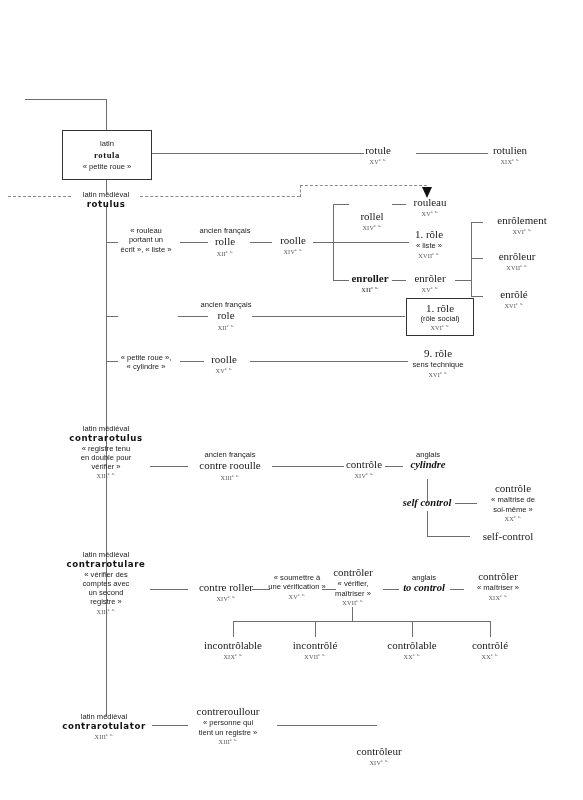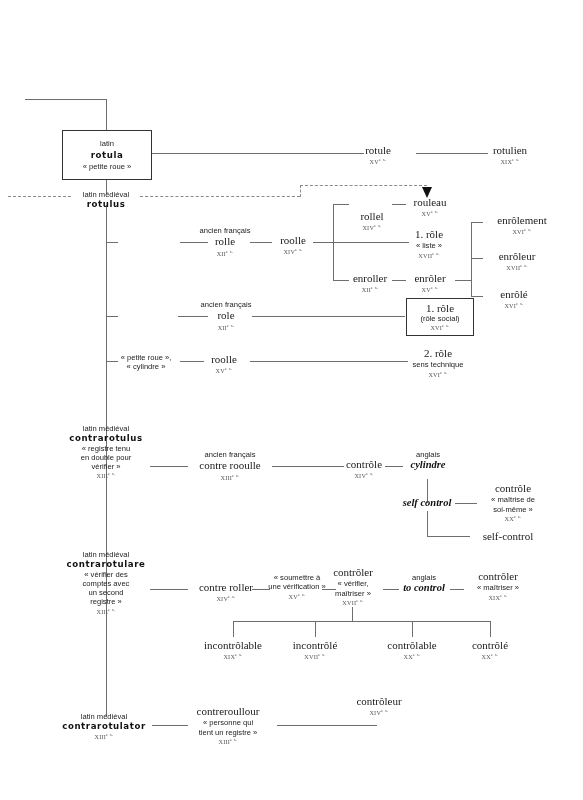--- a/index.html
+++ b/index.html
@@ -146,39 +146,44 @@
   <div class="v" style="left:233px; top:621px; height:16px;"></div>
   <div class="v" style="left:315px; top:621px; height:16px;"></div>
   <div class="v" style="left:412px; top:621px; height:16px;"></div>
   <div class="v" style="left:490px; top:621px; height:16px;"></div>
 
   <div class="h" style="left:152px; top:725px; width:36px;"></div>
   <div class="h" style="left:277px; top:725px; width:100px;"></div>
 
   <div class="boxed" style="left:62px; top:130px; width:90px; height:50px;">
     <span class="ln lbl">latin</span>
-    <span class="ln bold-mono" style="margin:2px 0 2px;">rotula</span>
+    <span class="ln bold-mono" style="margin:2px 0 2px;font-family:Liberation Serif, serif;">rotula</span>
     <span class="ln gloss">« petite roue »</span>
   </div>
 
   <div class="node" style="left:56px; top:190px; width:100px;">
     <span class="ln lbl">latin médiéval</span>
     <span class="ln bold-mono">rotulus</span>
   </div>
 
   <div class="node" style="left:340px; top:144px; width:76px;">
     <span class="ln serif">rotule</span>
     <span class="ln cent"><span>XV</span><sup>e s.</sup></span>
   </div>
 
   <div class="node" style="left:470px; top:144px; width:80px;">
     <span class="ln serif">rotulien</span>
     <span class="ln cent"><span>XIX</span><sup>e s.</sup></span>
   </div>
 
+  <div class="node" style="left:110px; top:226px; width:72px;">
+    <span class="ln gloss">« rouleau</span>
+    <span class="ln gloss">portant un</span>
+    <span class="ln gloss">écrit », « liste »</span>
+  </div>
 
   <div class="node" style="left:190px; top:226px; width:70px;">
     <span class="ln lbl">ancien français</span>
     <span class="ln serif">rolle</span>
     <span class="ln cent"><span>XII</span><sup>e s.</sup></span>
   </div>
 
   <div class="node" style="left:265px; top:234px; width:56px;">
     <span class="ln serif">roolle</span>
     <span class="ln cent"><span>XIV</span><sup>e s.</sup></span>
@@ -187,21 +192,21 @@
   <div class="node" style="left:348px; top:210px; width:48px;">
     <span class="ln serif">rollel</span>
     <span class="ln cent"><span>XIV</span><sup>e s.</sup></span>
   </div>
 
   <div class="node" style="left:404px; top:196px; width:52px;">
     <span class="ln serif">rouleau</span>
     <span class="ln cent"><span>XV</span><sup>e s.</sup></span>
   </div>
 
-  <div class="node" style="left:344px; top:272px; width:52px;">
+  <div class="node" style="left:344px; top:272px; width:52px;font-weight:bold;">
     <span class="ln serif">enroller</span>
     <span class="ln cent"><span>XII</span><sup>e s.</sup></span>
   </div>
 
   <div class="node" style="left:404px; top:272px; width:52px;">
     <span class="ln serif">enrôler</span>
     <span class="ln cent"><span>XV</span><sup>e s.</sup></span>
   </div>
 
   <div class="node" style="left:398px; top:228px; width:62px;">
@@ -242,21 +247,21 @@
     <span class="ln gloss">« petite roue »,</span>
     <span class="ln gloss">« cylindre »</span>
   </div>
 
   <div class="node" style="left:196px; top:353px; width:56px;">
     <span class="ln serif">roolle</span>
     <span class="ln cent"><span>XV</span><sup>e s.</sup></span>
   </div>
 
   <div class="node" style="left:396px; top:347px; width:84px;">
-    <span class="ln serif">2. rôle</span>
+    <span class="ln serif">9. rôle</span>
     <span class="ln gloss">sens technique</span>
     <span class="ln cent"><span>XVI</span><sup>e s.</sup></span>
   </div>
 
   <div class="node" style="left:56px; top:424px; width:100px;">
     <span class="ln lbl">latin médiéval</span>
     <span class="ln bold-mono">contrarotulus</span>
     <span class="ln gloss">« registre tenu</span>
     <span class="ln gloss">en double pour</span>
     <span class="ln gloss">vérifier »</span>
@@ -359,18 +364,18 @@
     <span class="ln cent"><span>XIII</span><sup>e s.</sup></span>
   </div>
 
   <div class="node" style="left:182px; top:705px; width:92px;">
     <span class="ln serif">contreroullour</span>
     <span class="ln gloss">« personne qui</span>
     <span class="ln gloss">tient un registre »</span>
     <span class="ln cent"><span>XIII</span><sup>e s.</sup></span>
   </div>
 
-  <div class="node" style="left:348px; top:695px; width:62px;">
+  <div class="node" style="left:348px; top:745px; width:62px;">
     <span class="ln serif">contrôleur</span>
     <span class="ln cent"><span>XIV</span><sup>e s.</sup></span>
   </div>
 
 </div>
 
 </body></html>

